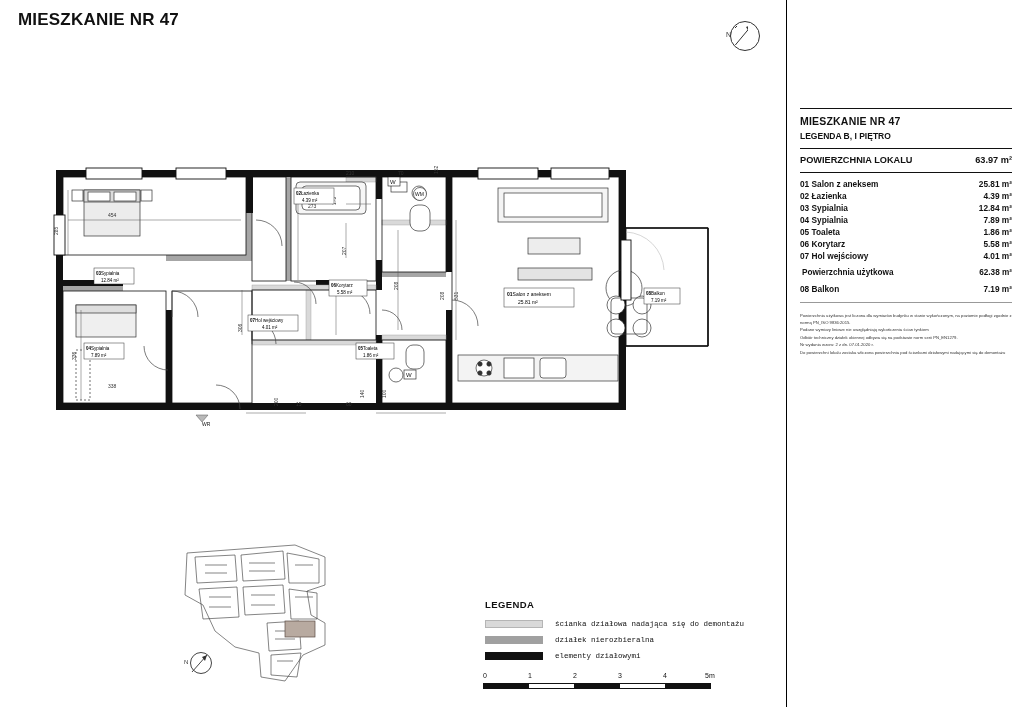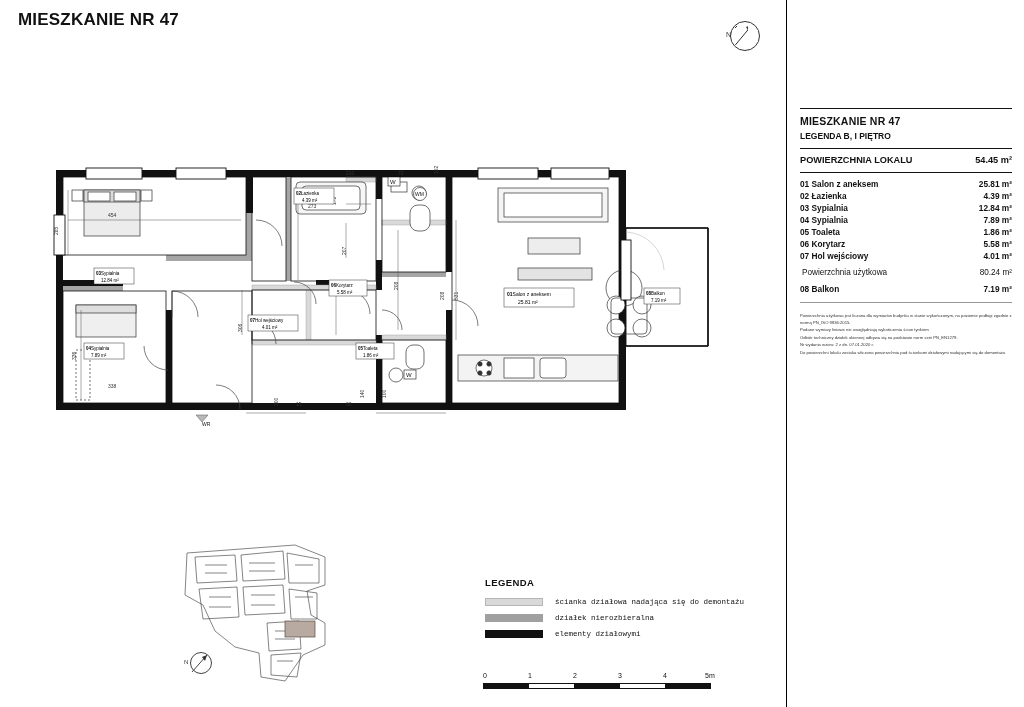--- a/index.html
+++ b/index.html
@@ -39,41 +39,41 @@
   }
   .info-title { font-size:10.5px; font-weight:bold; letter-spacing:0.2px; }
   .info-sub { font-size:8.5px; font-weight:bold; margin-top:4px; }
   .hline { height:1px; background:#111; margin:7px 0 6px 0; }
   .hline.thin { background:#999; }
   .area-row {
     display:flex; justify-content:space-between; align-items:baseline;
     font-size:8.3px; font-weight:bold; margin:2px 0;
   }
   .area-row.total { font-size:9.2px; }
-  .area-row.sub { font-weight:normal; font-size:8.2px; padding-left:2px; }
+  .area-row.sub { font-weight:bold; font-size:8.2px; padding-left:2px; }
   .area-row .lbl { white-space:nowrap; }
   .area-row .val { white-space:nowrap; }
   .notes {
     margin-top:10px; font-size:4.2px; line-height:1.55; color:#333;
   }
   .notes div { margin-bottom:1px; }
 
   
   .plan { position:absolute; left:46px; top:160px; width:700px; height:290px; }
   .plan svg { display:block; }
 
   
   .keyplan { position:absolute; left:175px; top:535px; width:190px; height:150px; }
   .keyplan svg { display:block; }
   .compass-small { position:absolute; left:182px; top:648px; }
   .compass-small .circle { width:22px; height:22px; border:1px solid #444; border-radius:50%; position:absolute; left:0; top:0;}
   .compass-small .nlabel { position:absolute; font-size:6px; color:#333; }
 
   
-  .legend { position:absolute; left:485px; top:577px; width:270px; }
+  .legend { position:absolute; left:485px; top:599px; width:270px; }
   .legend-title { font-size:9.5px; font-weight:bold; letter-spacing:0.4px; margin-bottom:10px; }
   .legend-row { display:flex; align-items:center; margin-bottom:8px;font-family:Liberation Mono, monospace; }
   .legend-swatch { width:58px; height:8px; margin-right:12px; }
   .legend-label { font-size:7.5px; }
 
   
   .scalebar { position:absolute; left:483px; top:672px; width:240px; }
   .scale-nums { position:relative; height:11px; }
   .scale-nums span { position:absolute; font-size:7px; top:0; }
   .scale-graphic { display:flex; height:6px; border:0.8px solid #111; width:228px; }
@@ -97,21 +97,21 @@
 <div class="vdivider"></div>
 
 <div class="info-panel">
   <div class="hline" style="margin-top:0;"></div>
   <div class="info-title">MIESZKANIE NR 47</div>
   <div class="info-sub">LEGENDA B, I PIĘTRO</div>
   <div class="hline"></div>
 
   <div class="area-row total">
     <span class="lbl">POWIERZCHNIA LOKALU</span>
-    <span class="val">54.45 m²</span>
+    <span class="val">63.97 m²</span>
   </div>
   <div class="hline"></div>
 
   <div class="area-row">
     <span class="lbl"><span>01</span>&nbsp;<span>Salon z aneksem</span></span>
     <span class="val">25.81 m²</span>
   </div>
   <div class="area-row">
     <span class="lbl"><span>02</span>&nbsp;<span>Łazienka</span></span>
     <span class="val">4.39 m²</span>
@@ -132,21 +132,21 @@
     <span class="lbl"><span>06</span>&nbsp;<span>Korytarz</span></span>
     <span class="val">5.58 m²</span>
   </div>
   <div class="area-row">
     <span class="lbl"><span>07</span>&nbsp;<span>Hol wejściowy</span></span>
     <span class="val">4.01 m²</span>
   </div>
 
   <div class="area-row sub" style="margin-top:7px;">
     <span class="lbl">Powierzchnia użytkowa</span>
-    <span class="val">80.24 m²</span>
+    <span class="val">62.38 m²</span>
   </div>
 
   <div class="area-row" style="margin-top:7px;">
     <span class="lbl"><span>08</span>&nbsp;<span>Balkon</span></span>
     <span class="val">7.19 m²</span>
   </div>
 
   <div class="hline thin" style="margin-top:8px;"></div>
 
   <div class="notes">

